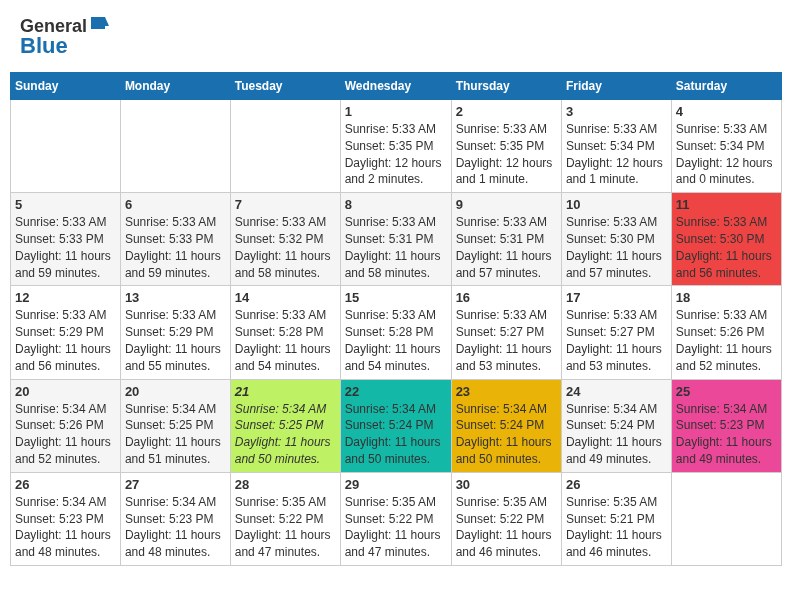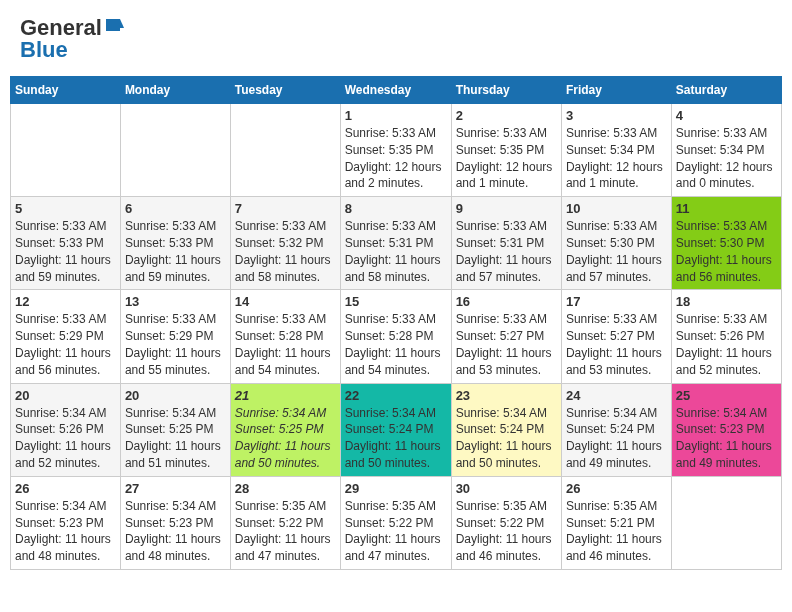--- a/index.html
+++ b/index.html
@@ -77,21 +77,21 @@
     .empty-cell {
       background: #fff !important;
     }
   </style>
 </head>
 <body>
 
 <div class="header-area">
   <div class="logo">
     <div class="logo-line">
-      <span style="font-size:22px;font-weight:bold;color:#333;">General</span>
+      <span style="font-size:18px;font-weight:bold;color:#333;">General</span>
       <svg width="22" height="22" viewBox="0 0 22 22">
         <polygon points="4,2 18,2 18,14 4,14" fill="#1a6faf"></polygon>
         <polygon points="4,14 18,14 22,18 0,18" fill="#1a6faf" style="display:none"></polygon>
         <path d="M4,2 L18,2 L22,11 L4,11 Z" fill="#1a6faf"></path>
       </svg>
     </div>
     <span style="font-size:22px;font-weight:bold;color:#1a6faf;margin-top:-4px;">Blue</span>
   </div>
   <div class="title-area">
     <div class="month-title"></div>
@@ -181,21 +181,21 @@
 Daylight: 11 hours
 and 57 minutes.</div>
         </td>
         <td style="background: rgb(245, 245, 245);">
           <span class="day-number">10</span>
           <div class="day-info" style="white-space: pre-line;">Sunrise: 5:33 AM
 Sunset: 5:30 PM
 Daylight: 11 hours
 and 57 minutes.</div>
         </td>
-        <td style="background: #84cc16;">
+        <td style="background: #ef4444;">
           <span class="day-number">11</span>
           <div class="day-info" style="white-space: pre-line;">Sunrise: 5:33 AM
 Sunset: 5:30 PM
 Daylight: 11 hours
 and 56 minutes.</div>
         </td>
       </tr>
       <tr>
         <td>
           <span class="day-number">12</span>
@@ -269,21 +269,21 @@
 Daylight: 11 hours
 and 50 minutes.</div>
         </td>
         <td style="background: #14b8a6;">
           <span class="day-number">22</span>
           <div class="day-info" style="white-space: pre-line;">Sunrise: 5:34 AM
 Sunset: 5:24 PM
 Daylight: 11 hours
 and 50 minutes.</div>
         </td>
-        <td style="background: #fef9c3;">
+        <td style="background: #eab308;">
           <span class="day-number">23</span>
           <div class="day-info" style="white-space: pre-line;">Sunrise: 5:34 AM
 Sunset: 5:24 PM
 Daylight: 11 hours
 and 50 minutes.</div>
         </td>
         <td style="background: rgb(245, 245, 245);">
           <span class="day-number">24</span>
           <div class="day-info" style="white-space: pre-line;">Sunrise: 5:34 AM
 Sunset: 5:24 PM

